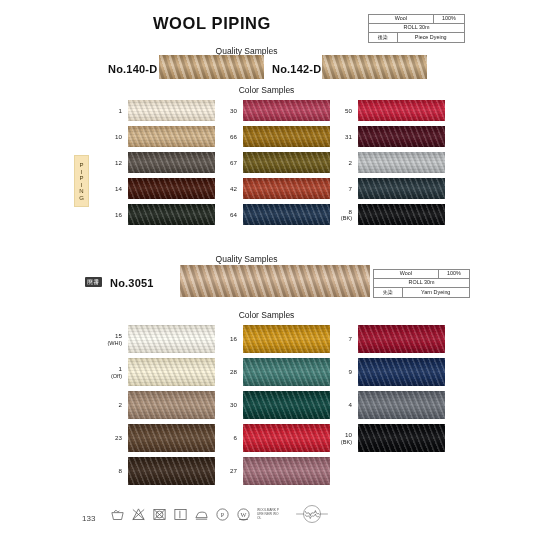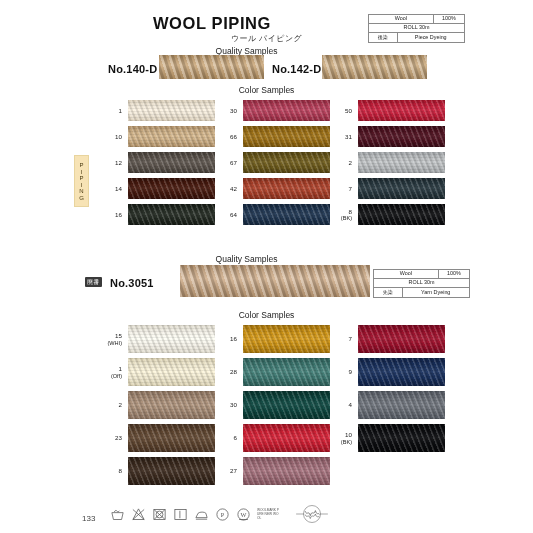--- a/index.html
+++ b/index.html
@@ -117,21 +117,20 @@
     width: 22px; word-break: break-all;
   }
   .woolmark { margin-left: 10px; width: 34px; height: 22px; }
 </style>
 </head>
 <body>
 
 <div class="page">
 
   <div class="main-title">WOOL PIPING</div>
-  <div class="sub-title">ウール パイピング</div>
 
   <div class="spec" style="left:368px; top:14px;">
     <div class="row">
       <div class="cell sep w70">Wool</div>
       <div class="cell w30">100%</div>
     </div>
     <div class="row">
       <div class="cell">ROLL 30m</div>
     </div>
     <div class="row">

